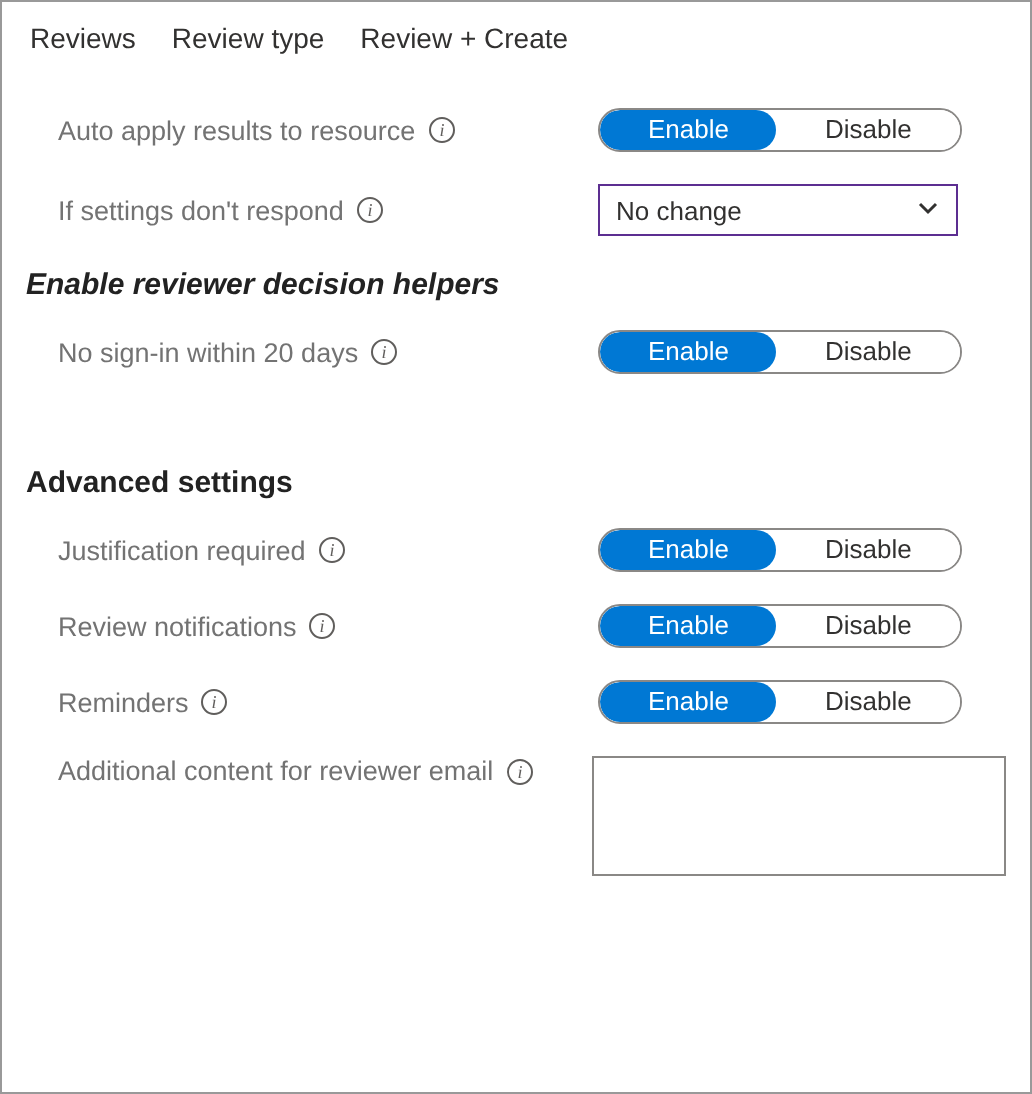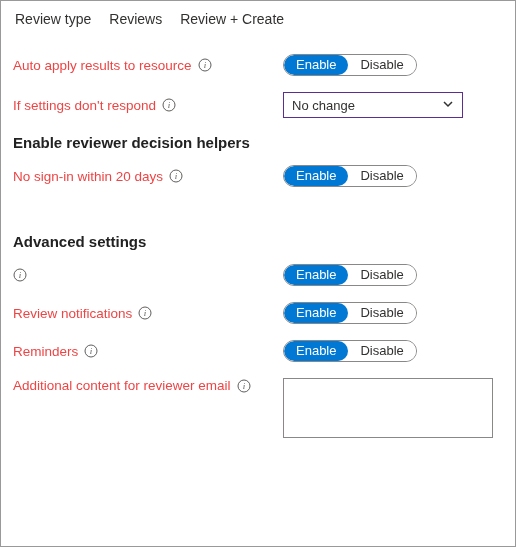--- a/index.html
+++ b/index.html
@@ -49,21 +49,22 @@
     display: flex;
     align-items: center;
     margin-bottom: 16px;
   }
   .row-label {
     width: 270px;
     display: flex;
     align-items: center;
     gap: 6px;
     font-size: 13.5px;
-    color: #ef4444;
+    color: #737373;
+    margin-left: 16px;
   }
   .info-icon {
     display: inline-flex;
     align-items: center;
     justify-content: center;
     width: 14px;
     height: 14px;
     flex: 0 0 14px;
   }
   .info-icon svg { width: 14px; height: 14px; }
@@ -71,21 +72,21 @@
   .info-icon text { fill: #605e5c; font-size: 9px; font-style: italic; font-family: Georgia, serif; }
   .toggle {
     display: inline-flex;
     border: 1px solid #8a8886;
     border-radius: 14px;
     overflow: hidden;
     height: 22px;
     cursor: pointer;
   }
   .toggle .opt {
-    padding: 0 12px;
+    padding: 0 24px;
     font-size: 13px;
     line-height: 20px;
     color: #323130;
     background: #fff;
   }
   .toggle .opt.selected {
     background: #0078d4;
     color: #fff;
     border-radius: 14px;
   }
@@ -112,22 +113,22 @@
     font-family: inherit;
   }
   .row.align-top { align-items: flex-start; }
 </style>
 </head>
 <body>
 
 <div class="frame">
 
   <div class="tabs">
+    <div class="tab">Reviews</div>
     <div class="tab">Review type</div>
-    <div class="tab">Reviews</div>
     <div class="tab">Review + Create</div>
   </div>
 
   <div class="content">
 
 
     <div class="row">
       <div class="row-label">
         <span>Auto apply results to resource</span>
         <span class="info-icon">
@@ -156,21 +157,21 @@
       <div class="select focused">
         <span>No change</span>
         <span class="chev">
           <svg viewBox="0 0 12 12">
               <polyline points="2,4 6,8 10,4"></polyline>
             </svg>
         </span>
       </div>
     </div>
 
-    <div class="section-title" style="">Enable reviewer decision helpers</div>
+    <div class="section-title" style="font-style:italic;">Enable reviewer decision helpers</div>
 
     <div class="row">
       <div class="row-label">
         <span>No sign-in within 20 days</span>
         <span class="info-icon">
           <svg viewBox="0 0 14 14">
               <circle cx="7" cy="7" r="6"></circle>
               <text x="7" y="10" text-anchor="middle">i</text>
             </svg>
         </span>
@@ -178,20 +179,21 @@
       <div class="toggle">
         <div class="opt selected">Enable</div>
         <div class="opt">Disable</div>
       </div>
     </div>
 
     <div class="section-title" style="margin-top:46px;">Advanced settings</div>
 
     <div class="row">
       <div class="row-label">
+        <span>Justification required</span>
         <span class="info-icon">
           <svg viewBox="0 0 14 14">
               <circle cx="7" cy="7" r="6"></circle>
               <text x="7" y="10" text-anchor="middle">i</text>
             </svg>
         </span>
       </div>
       <div class="toggle">
         <div class="opt selected">Enable</div>
         <div class="opt">Disable</div>

